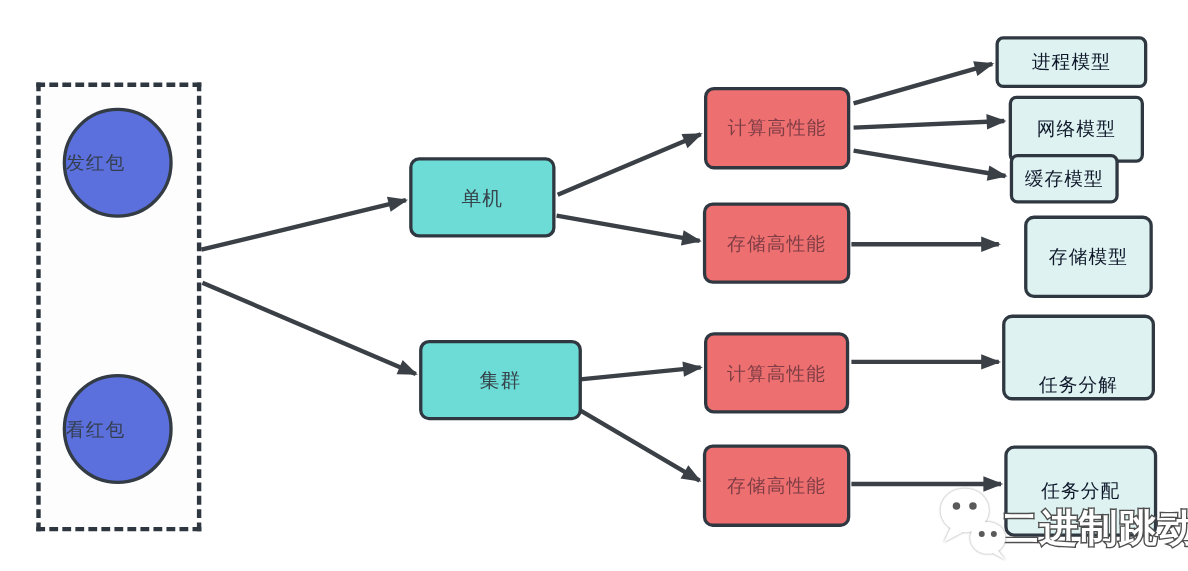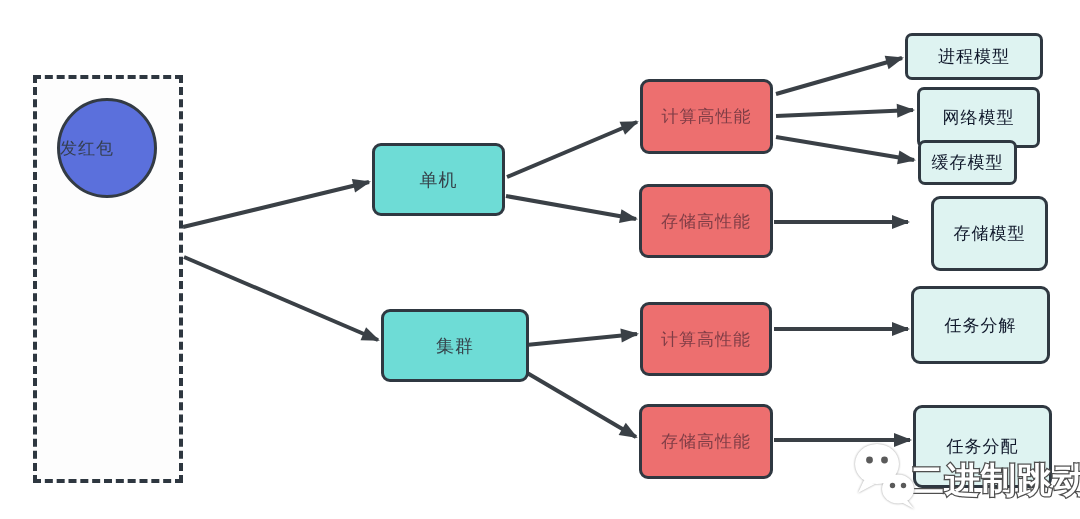--- a/index.html
+++ b/index.html
@@ -60,20 +60,23 @@
     <line x1="517" y1="367" x2="636" y2="437" marker-end="url(#arrow)"></line>
     <line x1="774" y1="329" x2="908" y2="329" marker-end="url(#arrow)"></line>
     <line x1="774" y1="440" x2="910" y2="440" marker-end="url(#arrow)"></line>
   </svg>
 
   <div class="group-box"></div>
 
   <div class="circle" style="left:57px;top:98px;">
     <span>发红包</span>
   </div>
+  <div class="circle" style="left:57px;top:340px;">
+    <span>看红包</span>
+  </div>
 
   <div class="node teal" style="left:372px;top:143px;width:133px;height:73px;">
     <span>单机</span>
   </div>
   <div class="node teal" style="left:381px;top:309px;width:148px;height:73px;align-items:center;">
     <span>集群</span>
   </div>
 
   <div class="node red" style="left:640px;top:79px;width:133px;height:75px;">
     <span>计算高性能</span>
@@ -93,21 +96,21 @@
   </div>
   <div class="node light" style="left:917px;top:87px;width:123px;height:61px;border-radius:7px;">
     <span>网络模型</span>
   </div>
   <div class="node light" style="left:918px;top:140px;width:99px;height:45px;border-radius:7px;">
     <span>缓存模型</span>
   </div>
   <div class="node light" style="left:911px;top:196px;width:117px;height:75px;margin-left:20px;">
     <span>存储模型</span>
   </div>
-  <div class="node light" style="left:911px;top:286px;width:139px;height:78px;">
+  <div class="node light" style="left:911px;top:286px;width:139px;height:78px;align-items:flex-end;">
     <span>任务分解</span>
   </div>
   <div class="node light" style="left:913px;top:405px;width:139px;height:83px;font-family:Liberation Mono, monospace;">
     <span>任务分配</span>
   </div>
 
   <div class="watermark">
     <svg class="wm-icon" width="64" height="68" viewBox="0 0 64 68">
       <ellipse cx="24" cy="23" rx="22" ry="20" fill="#ffffff"></ellipse>
       <polygon points="11,39 5,52 22,43" fill="#ffffff"></polygon>

